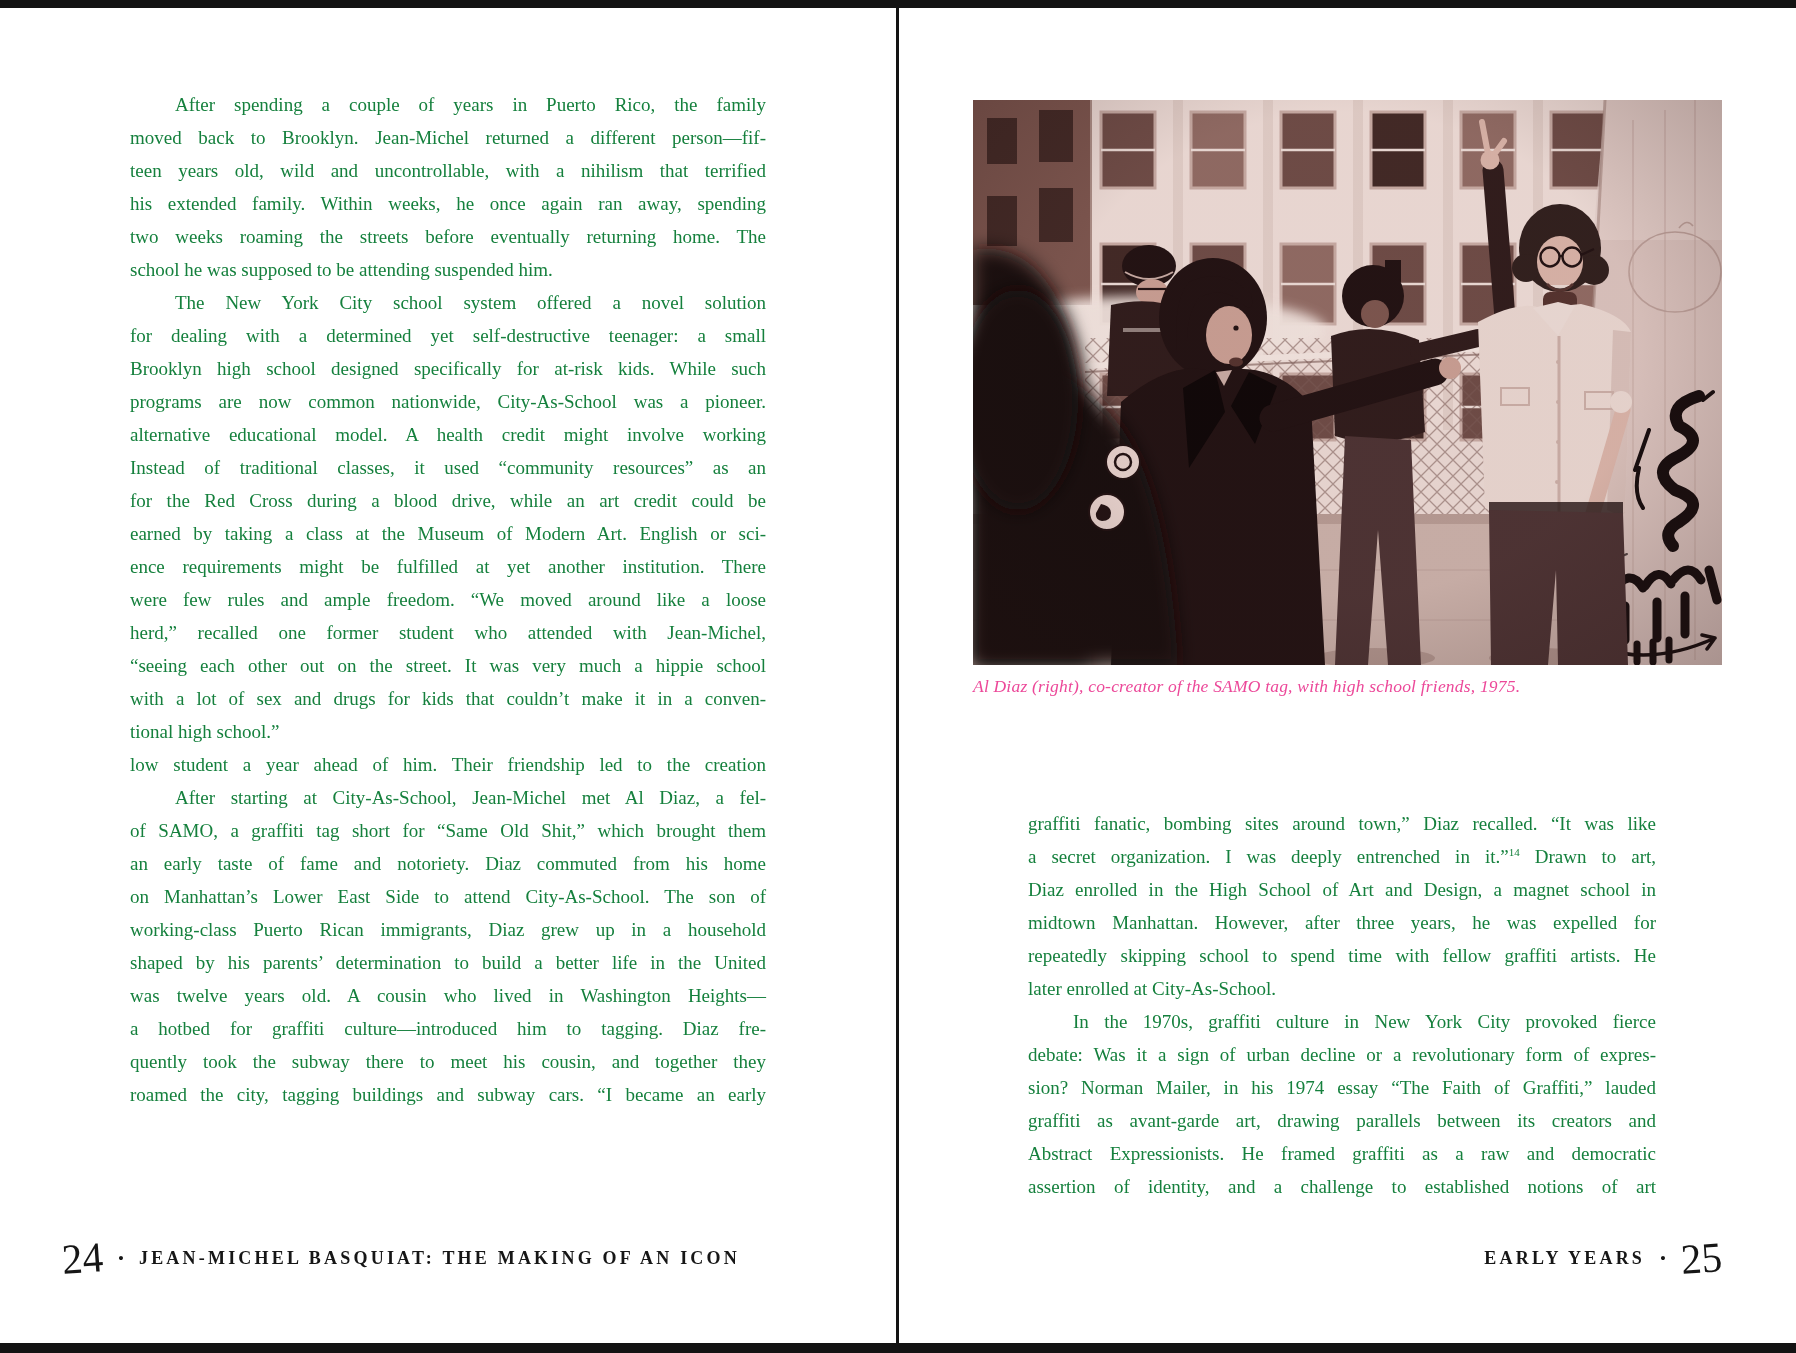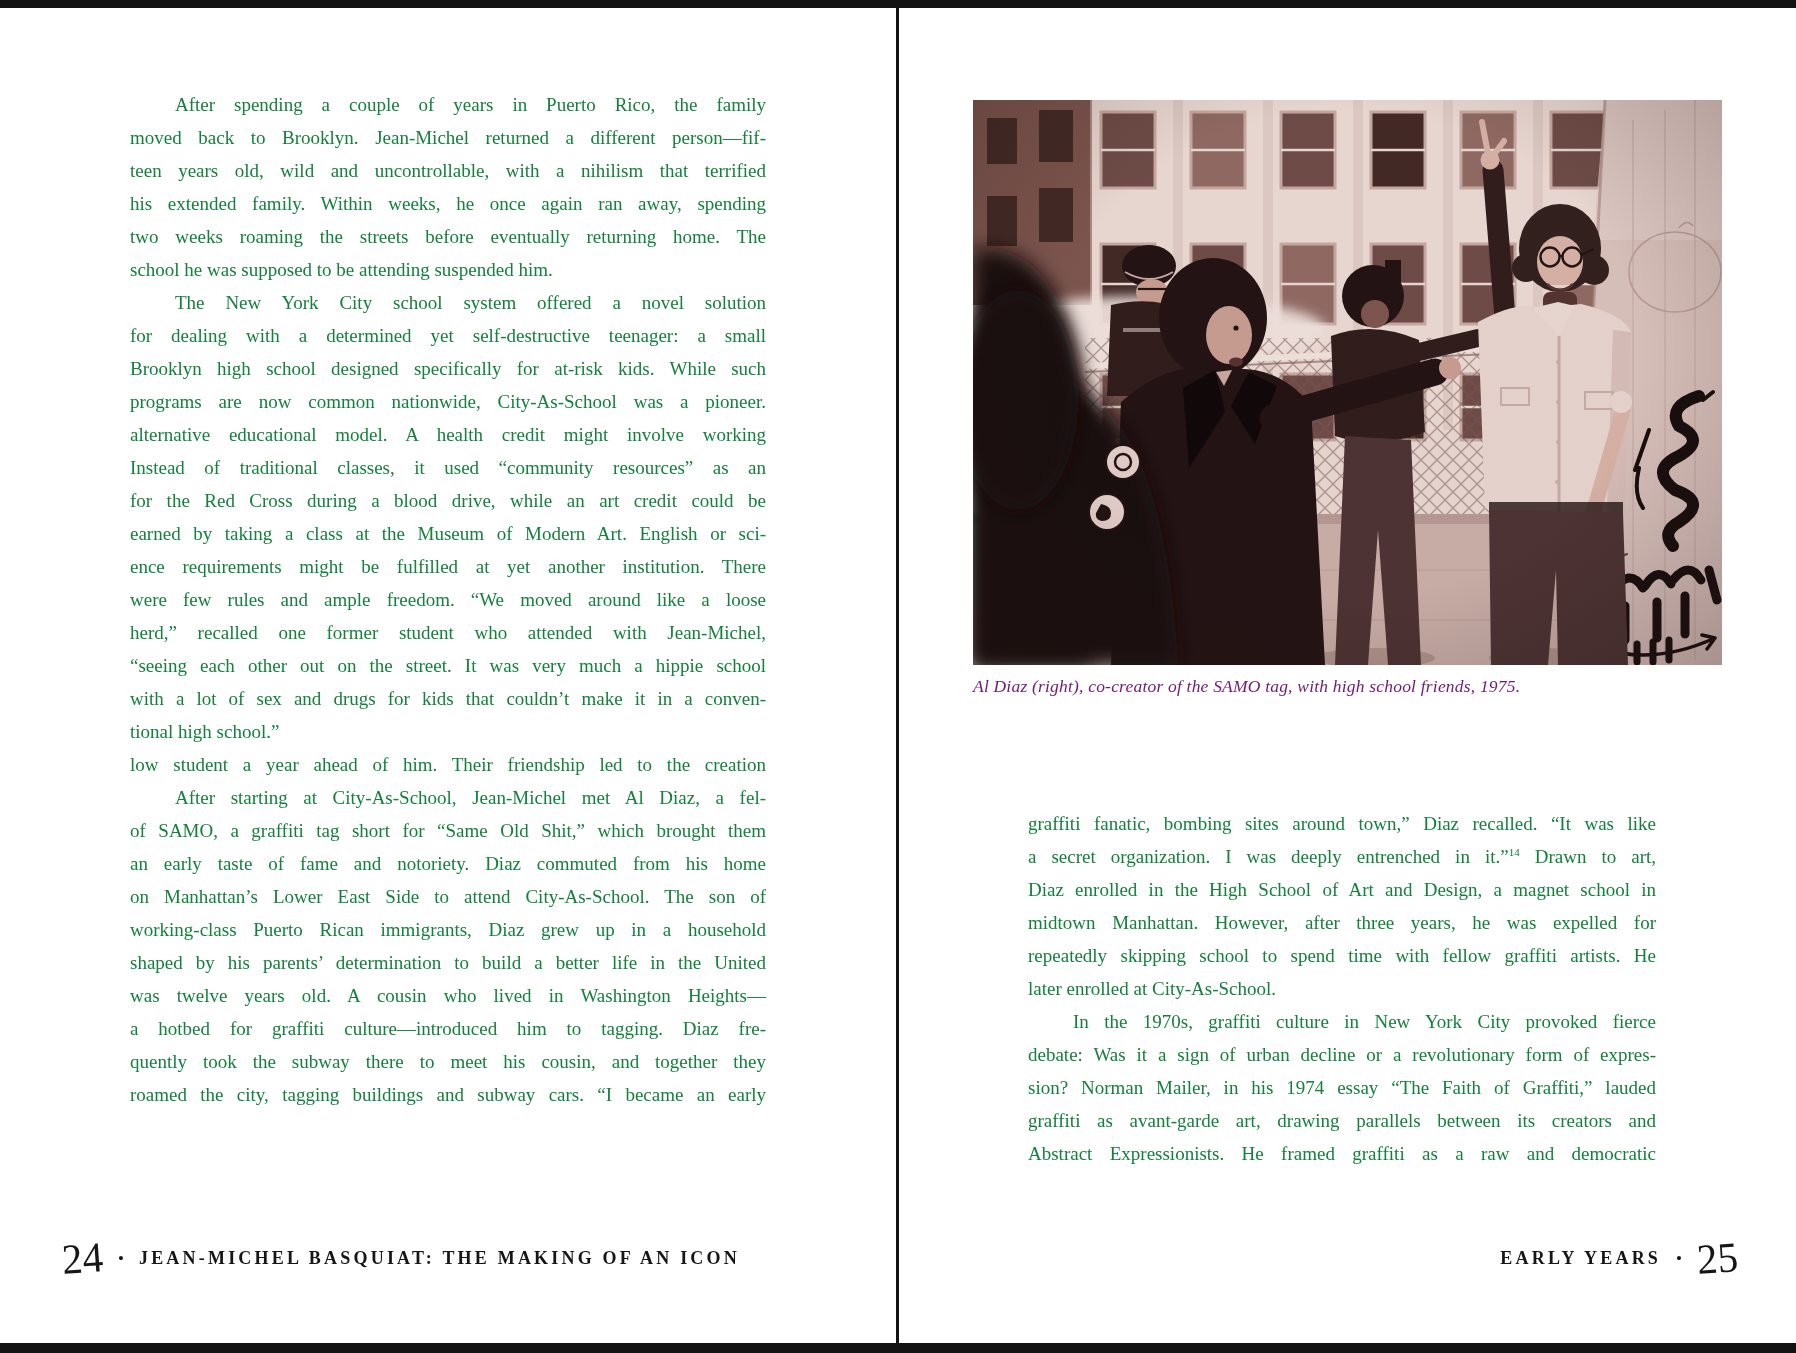--- a/index.html
+++ b/index.html
@@ -27,26 +27,26 @@
     position:absolute;left:973px;top:100px;width:749px;height:565px;margin:0;
     background:#e9d8d3;
   }
   .photo svg{display:block;width:100%;height:100%;}
   .photo::after{
     content:"";position:absolute;inset:0;pointer-events:none;
     background:radial-gradient(ellipse at 50% 45%, rgba(120,70,60,0.04) 55%, rgba(46,24,22,0.28) 100%);
   }
   .caption{
     position:absolute;left:973px;top:676px;width:749px;
-    font-style:italic;font-size:17.5px;letter-spacing:.2px;color:#701a75;
+    font-style:italic;font-size:17.5px;letter-spacing:.2px;color:#ec4899;
   }
 
   .footer{position:absolute;top:1238px;display:flex;align-items:center;gap:15px;color:#161616;}
   #footer-left{left:62px;}
-  #footer-right{right:58px;}
+  #footer-right{right:74px;}
   .pagenum{
     font-size:41px;line-height:1;font-weight:400;display:inline-block;
     transform:rotate(-4deg) scaleY(1.04);
   }
   .dot{font-size:17px;}
   .running{font-size:18px;font-weight:700;letter-spacing:3.2px;white-space:nowrap;}
 </style>
 </head>
 <body>
 
@@ -271,20 +271,21 @@
         <div class="tline"><span>a secret organization. I was deeply entrenched in it.”</span><sup class="fn">14</sup><span> Drawn to art,</span></div>
         <div class="tline">Diaz enrolled in the High School of Art and Design, a magnet school in</div>
         <div class="tline">midtown Manhattan. However, after three years, he was expelled for</div>
         <div class="tline">repeatedly skipping school to spend time with fellow graffiti artists. He</div>
         <div class="tline end">later enrolled at City-As-School.</div>
         <div class="tline indent">In the 1970s, graffiti culture in New York City provoked fierce</div>
         <div class="tline">debate: Was it a sign of urban decline or a revolutionary form of expres-</div>
         <div class="tline">sion? Norman Mailer, in his 1974 essay “The Faith of Graffiti,” lauded</div>
         <div class="tline">graffiti as avant-garde art, drawing parallels between its creators and</div>
         <div class="tline">Abstract Expressionists. He framed graffiti as a raw and democratic</div>
+        <div class="tline">assertion of identity, and a challenge to established notions of art</div>
       </div>
 
     <div class="footer" id="footer-right">
       <span class="running">EARLY YEARS</span>
       <span class="dot">•</span>
       <span class="pagenum">25</span>
     </div>
   </div>
 </div>
 

